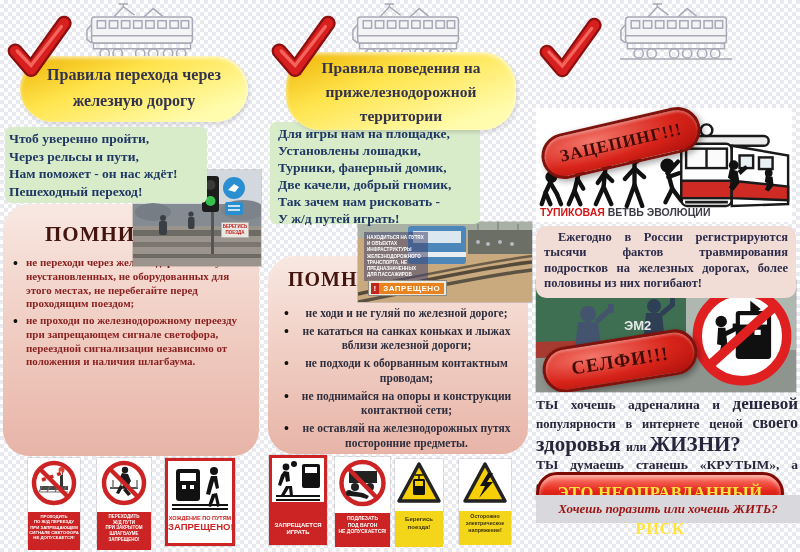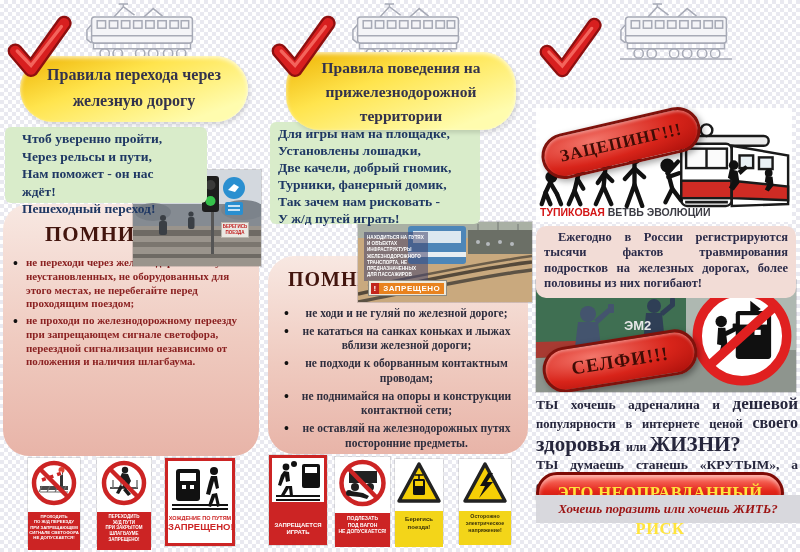--- a/index.html
+++ b/index.html
@@ -82,21 +82,21 @@
 
   <svg class="abs" style="left:86px;top:2px" width="112" height="58">
       <use href="#sym-train"></use>
     </svg>
   <svg class="abs" style="left:6px;top:6px;z-index:5" width="66" height="90">
       <use href="#sym-check"></use>
     </svg>
 
   <div class="abs pill-yellow" style="left:20px;top:56px;width:228px;height:66px;font-size:16px;line-height:1.6;padding-top:6px;box-sizing:border-box;z-index:4">Правила перехода через железную дорогу</div>
 
-  <div class="abs green-box" style="left:5px;top:127px;width:202px;height:76px;font-size:13.5px;line-height:1.3;padding:3px 17px;box-sizing:border-box;z-index:3">
+  <div class="abs green-box" style="left:5px;top:127px;width:202px;height:76px;font-size:13.5px;line-height:1.3;padding:3px 4px;box-sizing:border-box;z-index:3">
     <div>Чтоб уверенно пройти,</div>
     <div>Через рельсы и пути,</div>
     <div>Нам поможет - он нас ждёт!</div>
     <div>Пешеходный переход!</div>
   </div>
 
   <div class="abs pink-box" style="left:3px;top:204px;width:256px;height:252px;z-index:1">
     <div class="abs remember" style="left:42px;top:18px;font-size:21px">ПОМНИ!</div>
     <ul class="abs bullets bullets-left" style="left:8px;top:52px;width:244px">
       <li>не переходи через железнодорожные пути в неустановленных, не оборудованных для этого местах, не перебегайте перед проходящим поездом;</li>
@@ -193,22 +193,22 @@
     </svg>
   <svg class="abs" style="left:270px;top:6px;z-index:5" width="66" height="90">
       <use href="#sym-check"></use>
     </svg>
 
   <div class="abs pill-yellow" style="left:286px;top:52px;width:230px;height:78px;font-size:15.5px;line-height:1.55;padding-top:4px;box-sizing:border-box;z-index:4">Правила поведения на прижелезнодорожной территории</div>
 
   <div class="abs green-box" style="left:270px;top:122px;width:210px;height:102px;font-size:13.5px;line-height:1.26;padding:3px 8px;box-sizing:border-box;z-index:3">
     <div>Для игры нам на площадке,</div>
     <div>Установлены лошадки,</div>
+    <div>Турники, фанерный домик,</div>
     <div>Две качели, добрый гномик,</div>
-    <div>Турники, фанерный домик,</div>
     <div>Так зачем нам рисковать -</div>
     <div>У ж/д путей играть!</div>
   </div>
 
   <div class="abs pink-box" style="left:268px;top:256px;width:260px;height:198px;z-index:1">
     <div class="abs remember" style="left:20px;top:12px;font-size:20px">ПОМНИ!</div>
     <ul class="abs bullets bullets-mid" style="left:14px;top:50px;width:234px">
       <li>не ходи и не гуляй по железной дороге;</li>
       <li>не кататься на санках коньках и лыжах вблизи железной дороги;</li>
       <li>не подходи к оборванным контактным проводам;</li>

